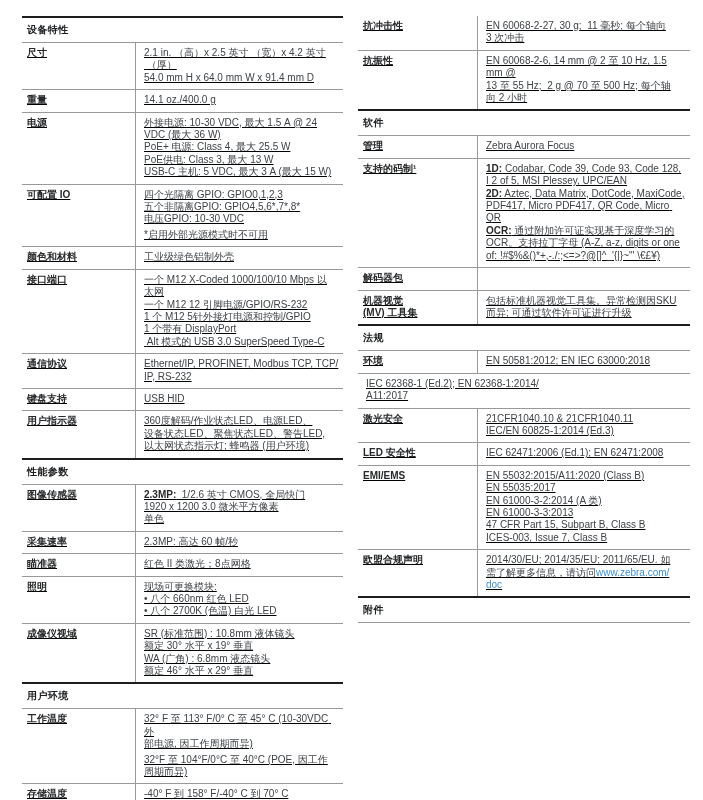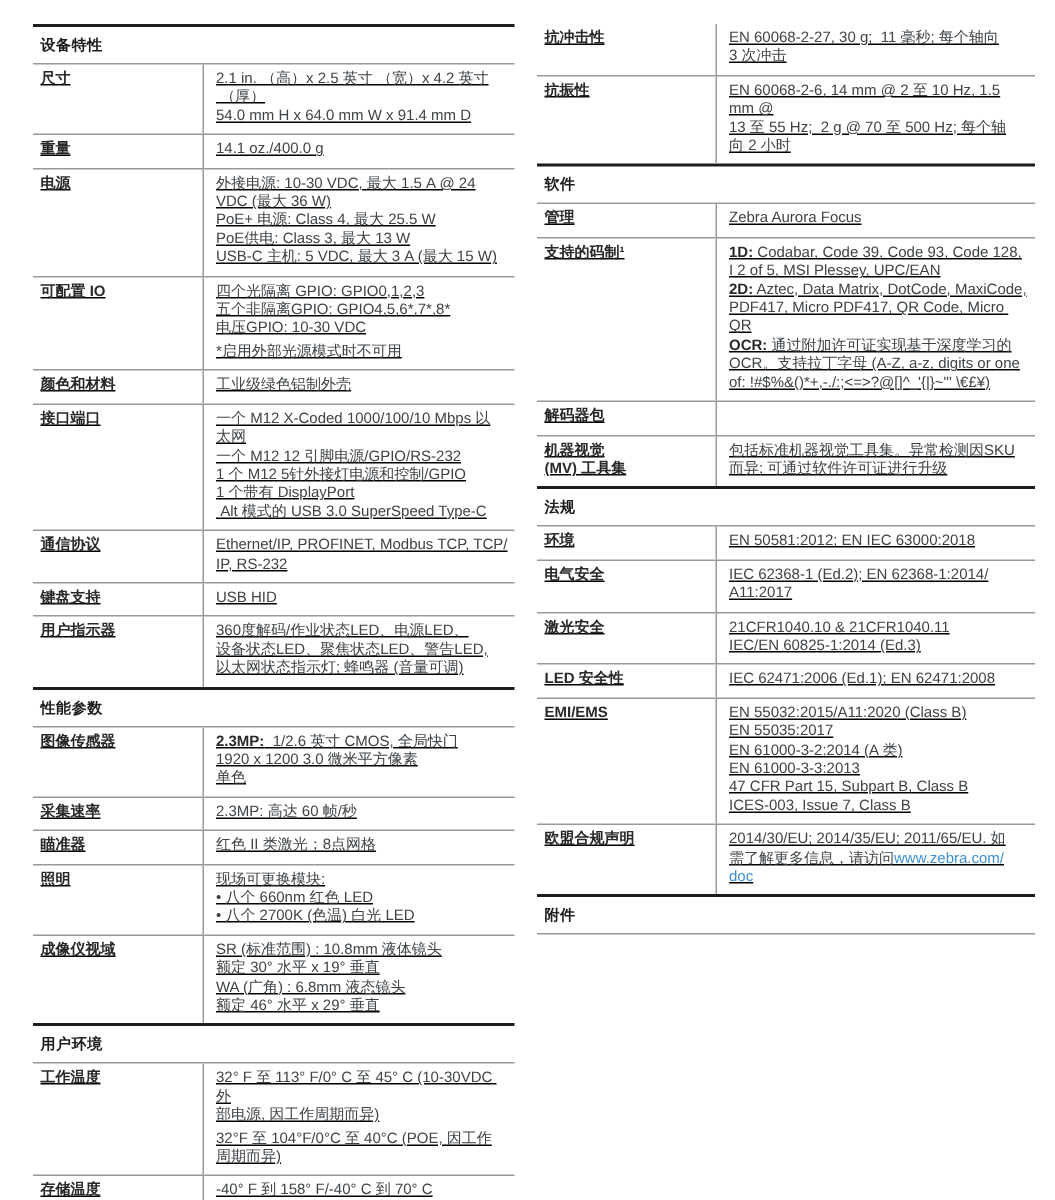--- a/index.html
+++ b/index.html
@@ -117,21 +117,21 @@
         <div class="vline">USB HID</div>
       </div>
     </div>
     <div class="row">
       <div class="cell-label">
         <div>用户指示器</div>
       </div>
       <div class="cell-value">
         <div class="vline">360度解码/作业状态LED、电源LED、</div>
         <div class="vline">设备状态LED、聚焦状态LED、警告LED,</div>
-        <div class="vline">以太网状态指示灯; 蜂鸣器 (音量可调)</div>
+        <div class="vline">以太网状态指示灯; 蜂鸣器 (用户环境)</div>
       </div>
     </div>
     <div class="section"><span>性能参数</span></div>
     <div class="row">
       <div class="cell-label">
         <div>图像传感器</div>
       </div>
       <div class="cell-value">
         <div class="vline"><span class="seg-b">2.3MP:</span><span>  1/2.6 英寸 CMOS, 全局快门</span></div>
         <div class="vline">1920 x 1200 3.0 微米平方像素</div>
@@ -258,23 +258,20 @@
     <div class="section"><span>法规</span></div>
     <div class="row">
       <div class="cell-label">
         <div>环境</div>
       </div>
       <div class="cell-value">
         <div class="vline">EN 50581:2012; EN IEC 63000:2018</div>
       </div>
     </div>
     <div class="row">
-      <div class="cell-label">
-        <div>电气安全</div>
-      </div>
       <div class="cell-value">
         <div class="vline">IEC 62368-1 (Ed.2); EN 62368-1:2014/</div>
         <div class="vline">A11:2017</div>
       </div>
     </div>
     <div class="row">
       <div class="cell-label">
         <div>激光安全</div>
       </div>
       <div class="cell-value">

